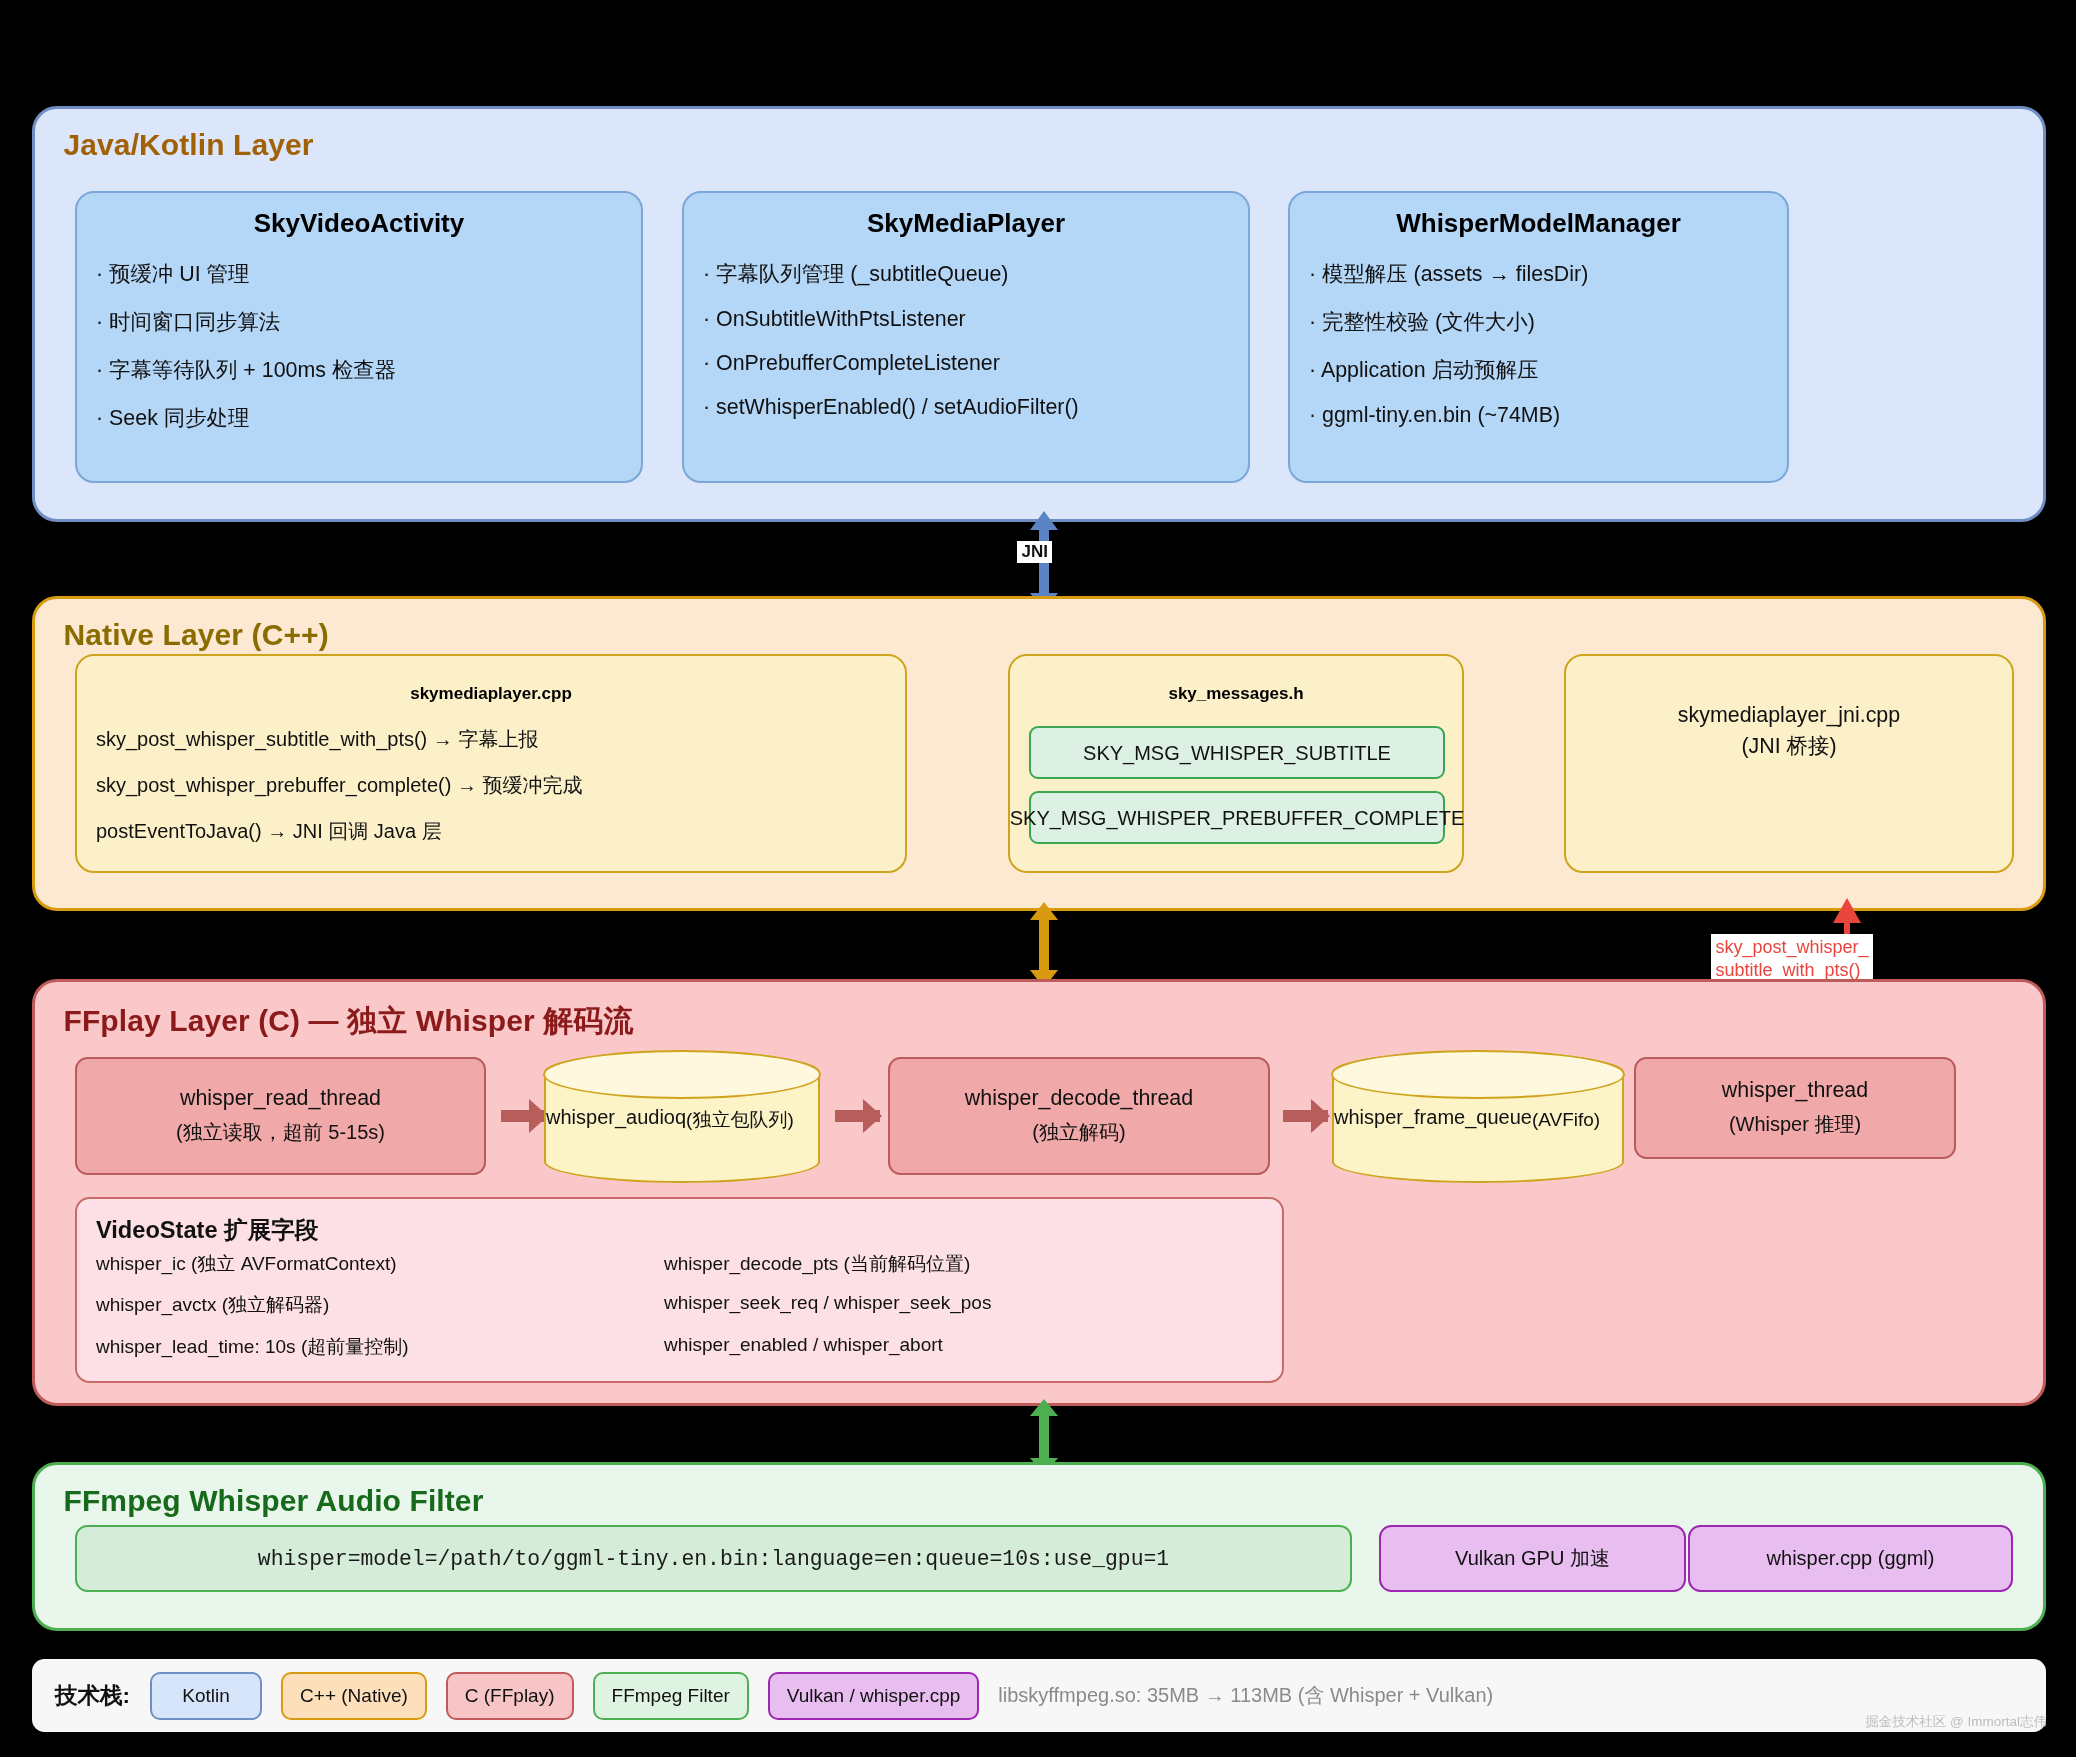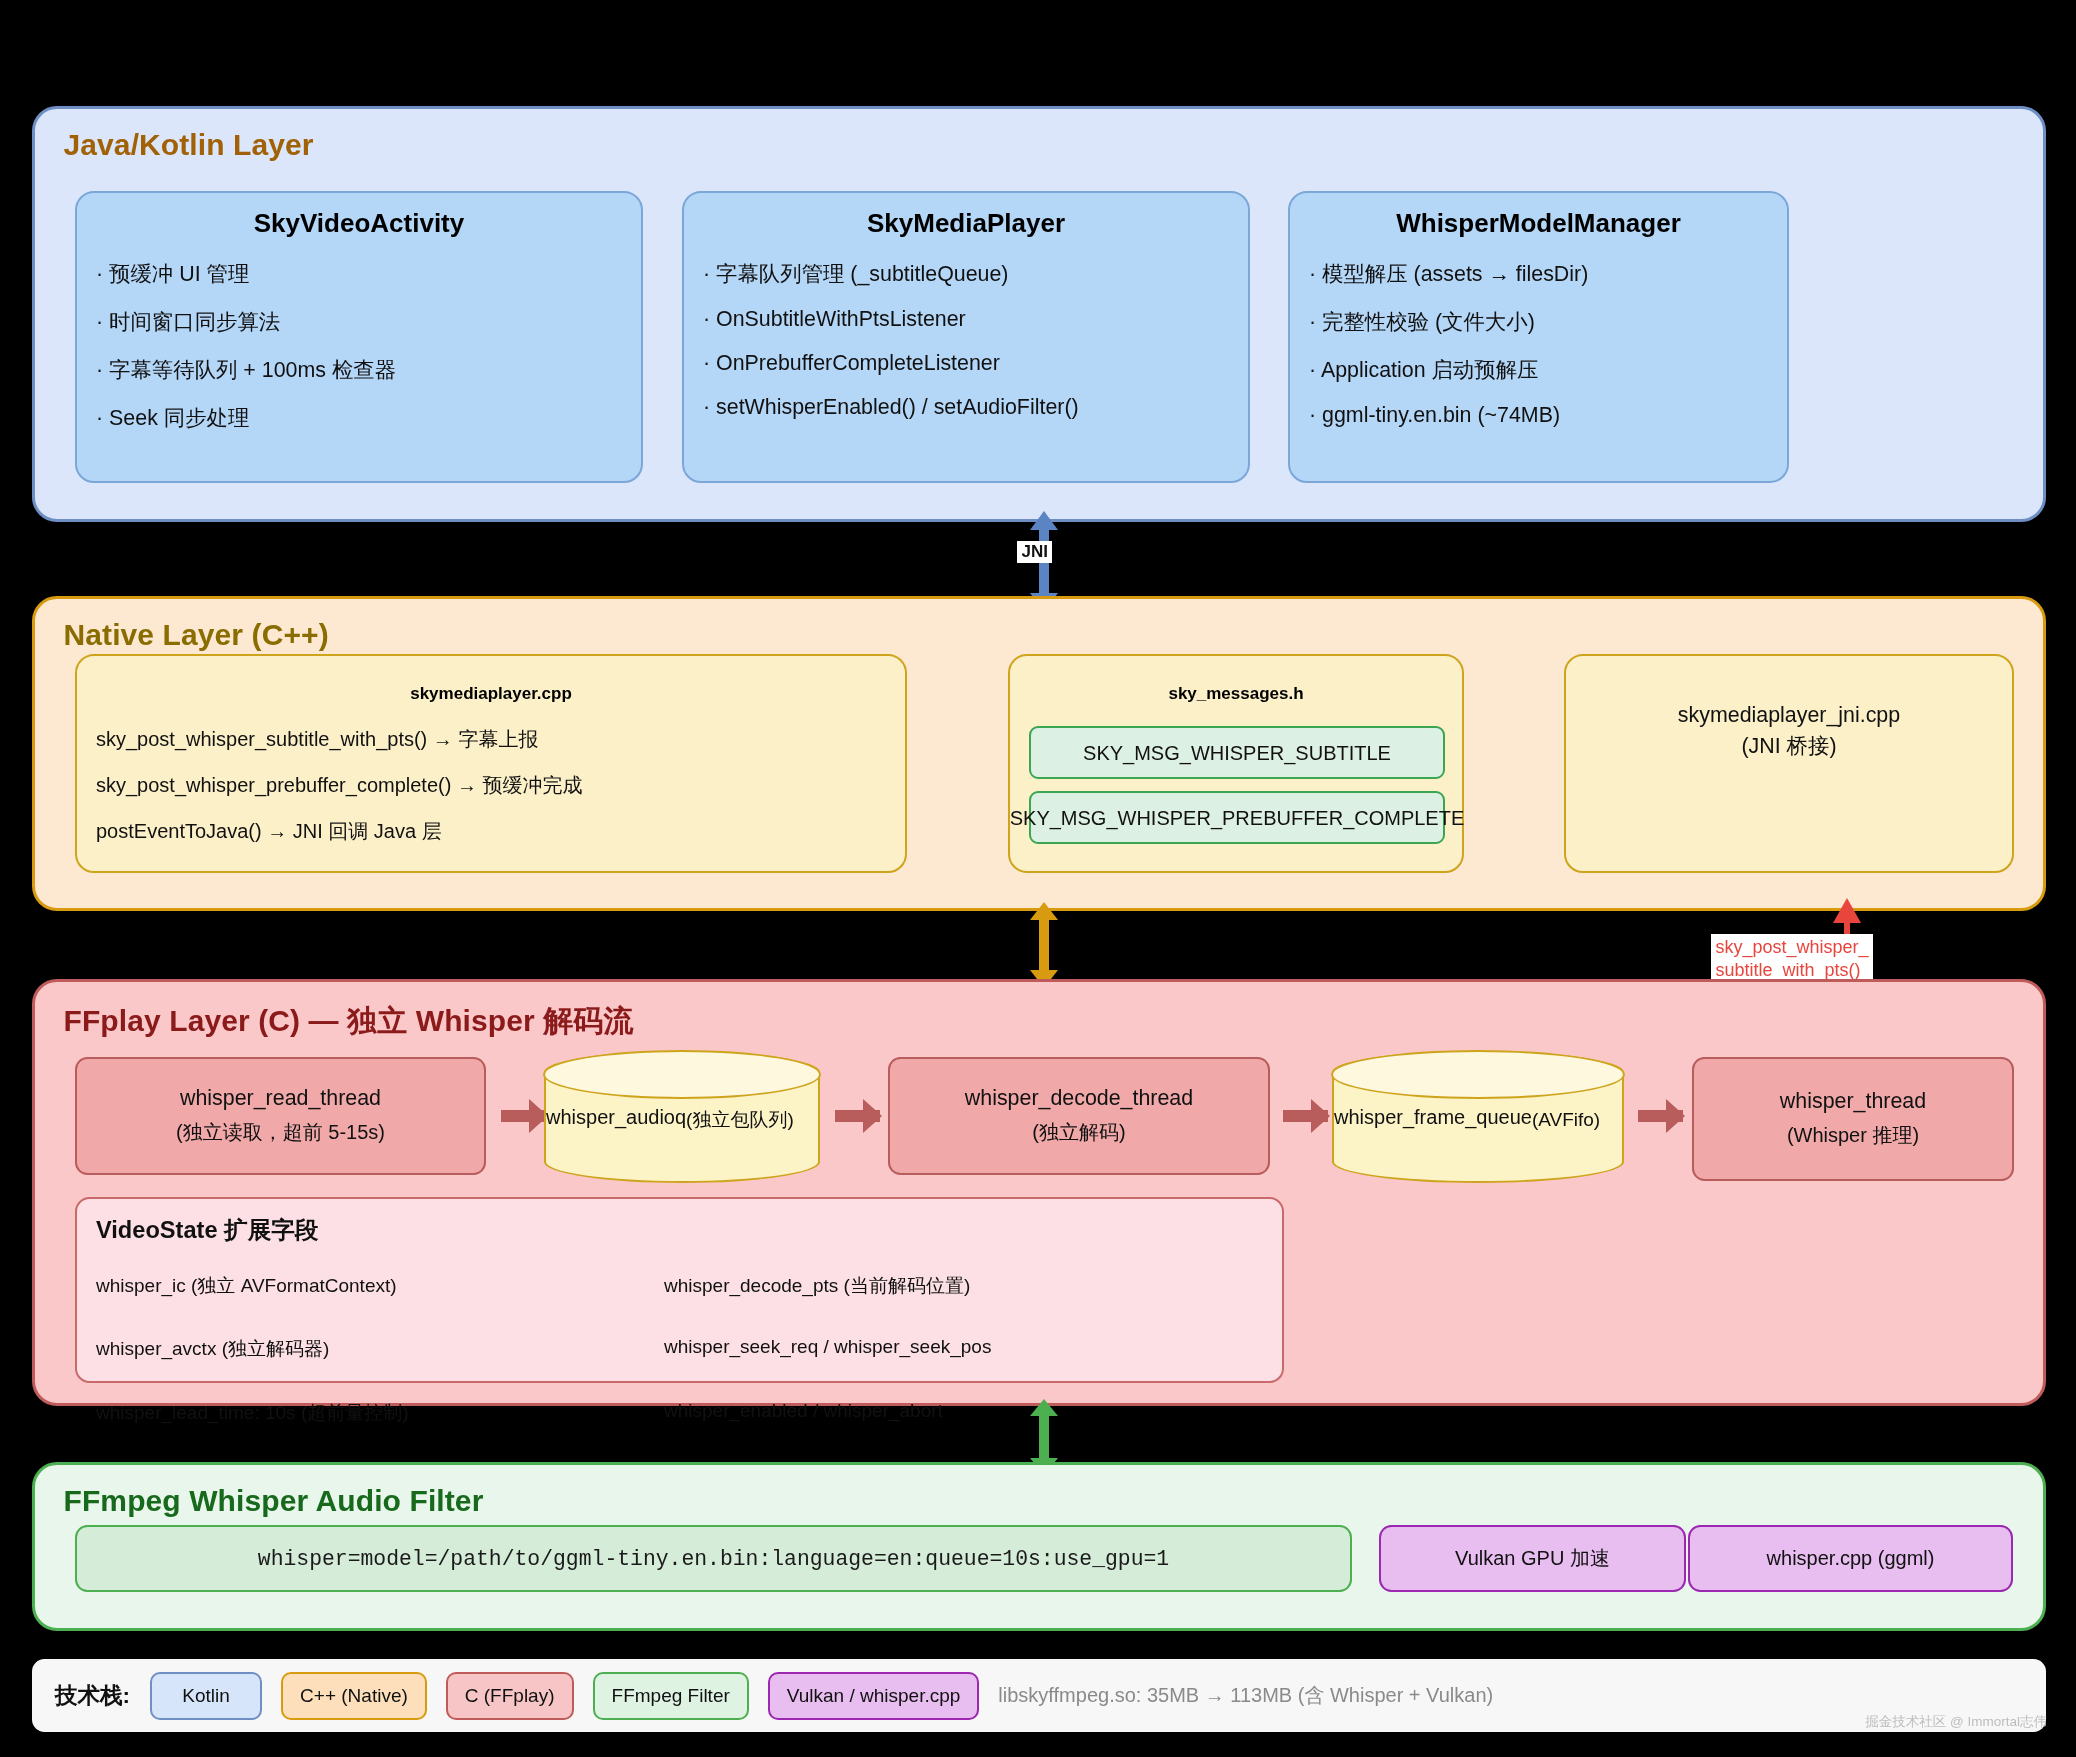--- a/index.html
+++ b/index.html
@@ -149,21 +149,21 @@
   }
 
   
   #vstate {
     position:absolute; left:75px; top:1197px; width:1209px; height:186px;
     background:#fce0e5; border:2.8px solid #c96a6a; border-radius:14.6px;
     padding:14.6px 19px;
   }
   #vstate .vs-title { font-size:23.6px; font-weight:bold; color:#111; margin-bottom:5px; }
   .vs-grid { display:grid; grid-template-columns: 568px 1fr; row-gap:15.7px; }
-  .vs-grid div { font-size:19px; color:#111; white-space:nowrap;margin-top:22px; }
+  .vs-grid div { font-size:19px; color:#111; white-space:nowrap; }
 
   
   #filter-code {
     position:absolute; left:75px; top:1525px; width:1277px; height:67px;
     background:#d5ecd9; border:2.8px solid #4caf50; border-radius:12.4px;
     display:flex; align-items:center; justify-content:center;
     font-family:"Liberation Mono","DejaVu Sans Mono",monospace;
     font-size:21.4px; color:#1a1a1a; white-space:nowrap;
   }
   .chip-purple {
@@ -322,21 +322,21 @@
     <div class="l2">(独立解码)</div>
   </div>
   <div class="arrow-r" style="left:1283px; top:1110px; width:45px;"></div>
 
   <div class="cyl" style="left:1332px; top:1051px; width:292px; height:132px;">
     <div class="l1">whisper_frame_queue</div>
     <div class="l2">(AVFifo)</div>
   </div>
   <div class="arrow-r" style="left:1638px; top:1110px; width:45px;"></div>
 
-  <div class="pipe-box" style="left:1692px; top:1057px; width:322px; height:124px;">
+  <div class="pipe-box" style="left:1634px; top:1057px; width:322px; height:102px;">
     <div class="l1">whisper_thread</div>
     <div class="l2">(Whisper 推理)</div>
   </div>
 
   <div id="vstate">
     <div class="vs-title">VideoState 扩展字段</div>
     <div class="vs-grid">
       <div>whisper_ic (独立 AVFormatContext)</div>
       <div>whisper_decode_pts (当前解码位置)</div>
       <div>whisper_avctx (独立解码器)</div>

